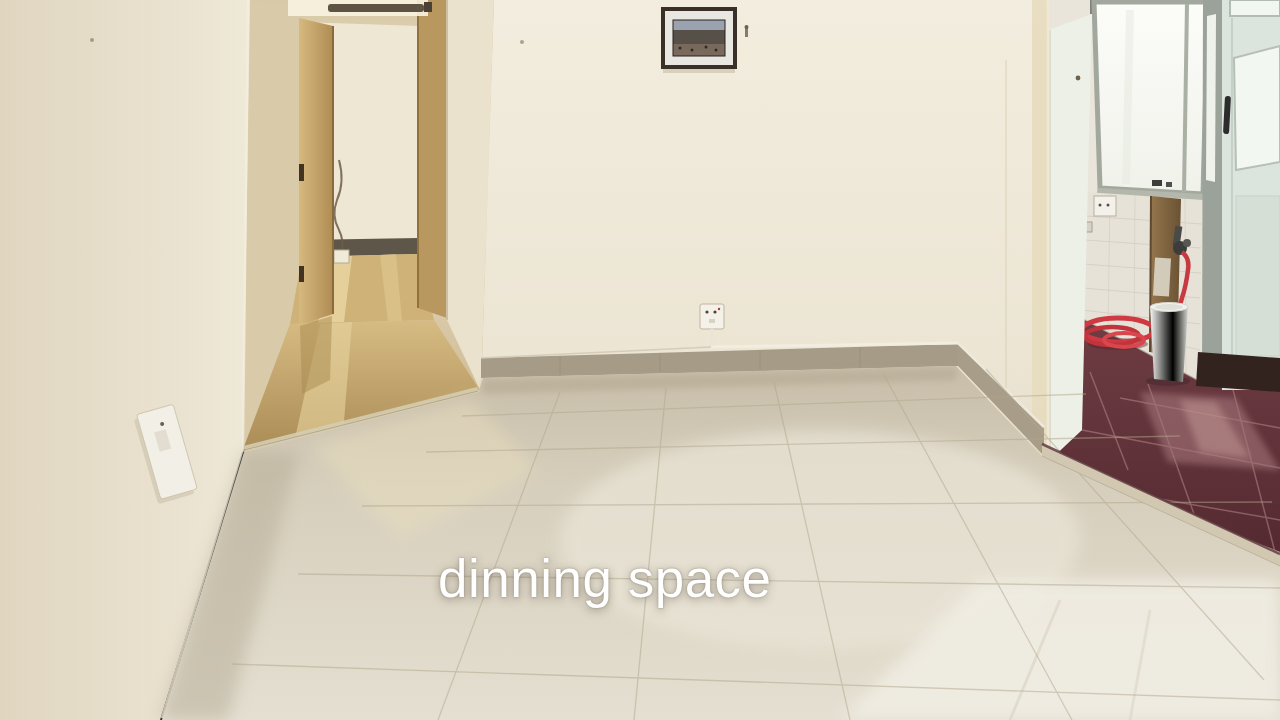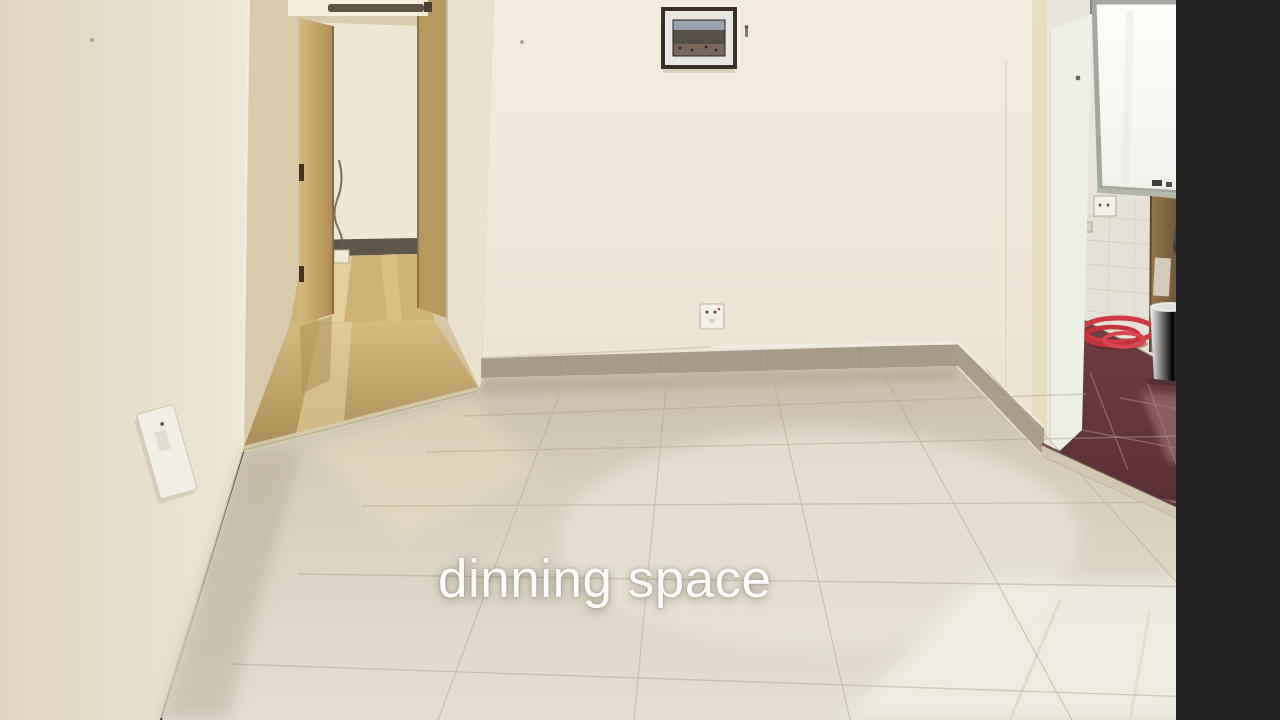--- a/index.html
+++ b/index.html
@@ -1,16 +1,16 @@
 <!DOCTYPE html>
 <html><head>
 <meta charset="utf-8">
 <style>
   html,body{margin:0;padding:0;background:#222;}
-  .stage{position:relative;width:1176px;height:720px;overflow:hidden;
+  .stage{position:relative;width:1280px;height:720px;overflow:hidden;
          font-family:"Liberation Sans",sans-serif;}
   .stage svg{position:absolute;left:0;top:0;display:block;}
   .caption{position:absolute;left:438px;top:551px;
            font:400 53px/1.05 "Liberation Sans",sans-serif;
            color:#ffffff;letter-spacing:.5px;
            text-shadow:0 2px 8px rgba(80,70,55,.5),0 0 2px rgba(110,95,75,.55);
            white-space:nowrap;pointer-events:none;}
 </style>
 </head>
 <body>

